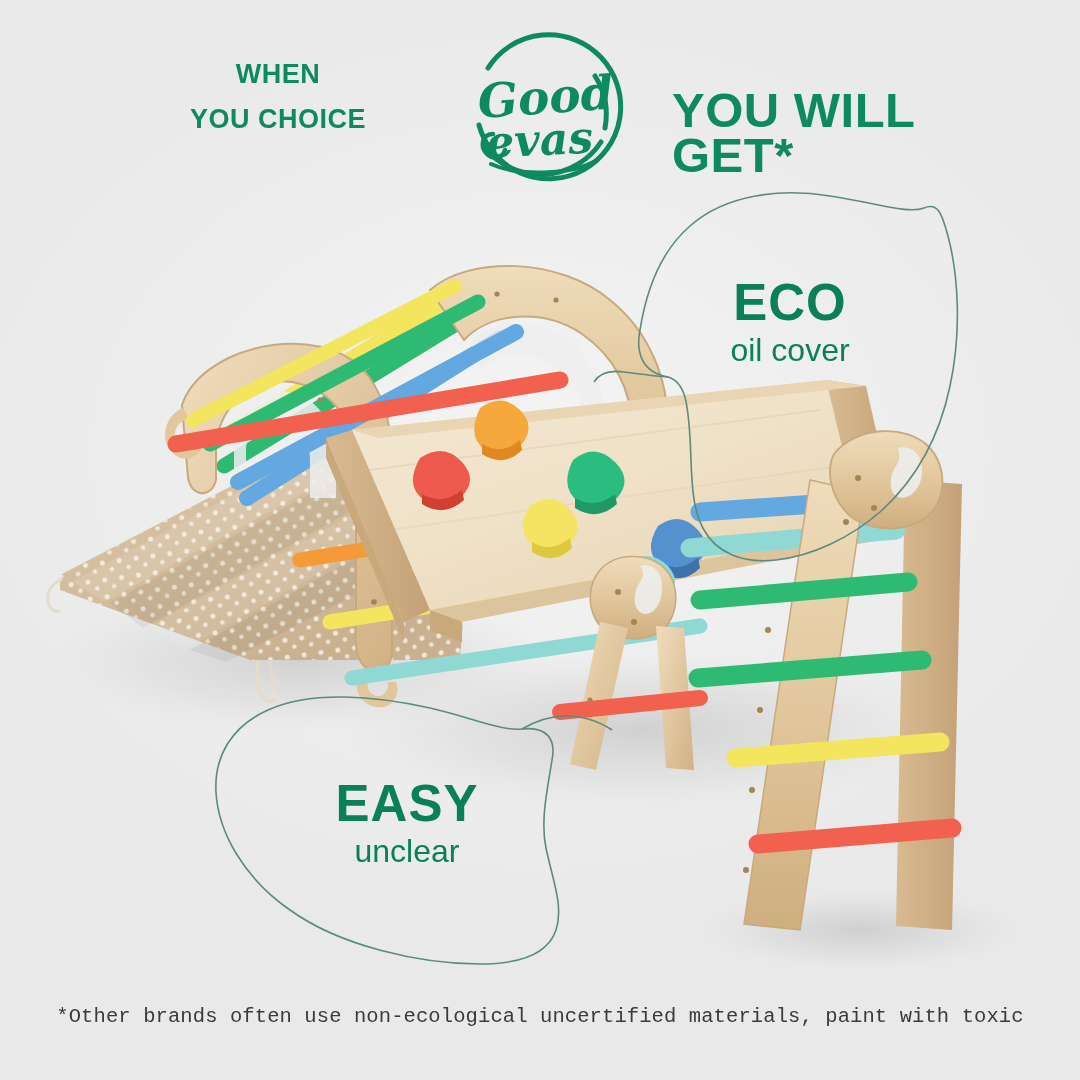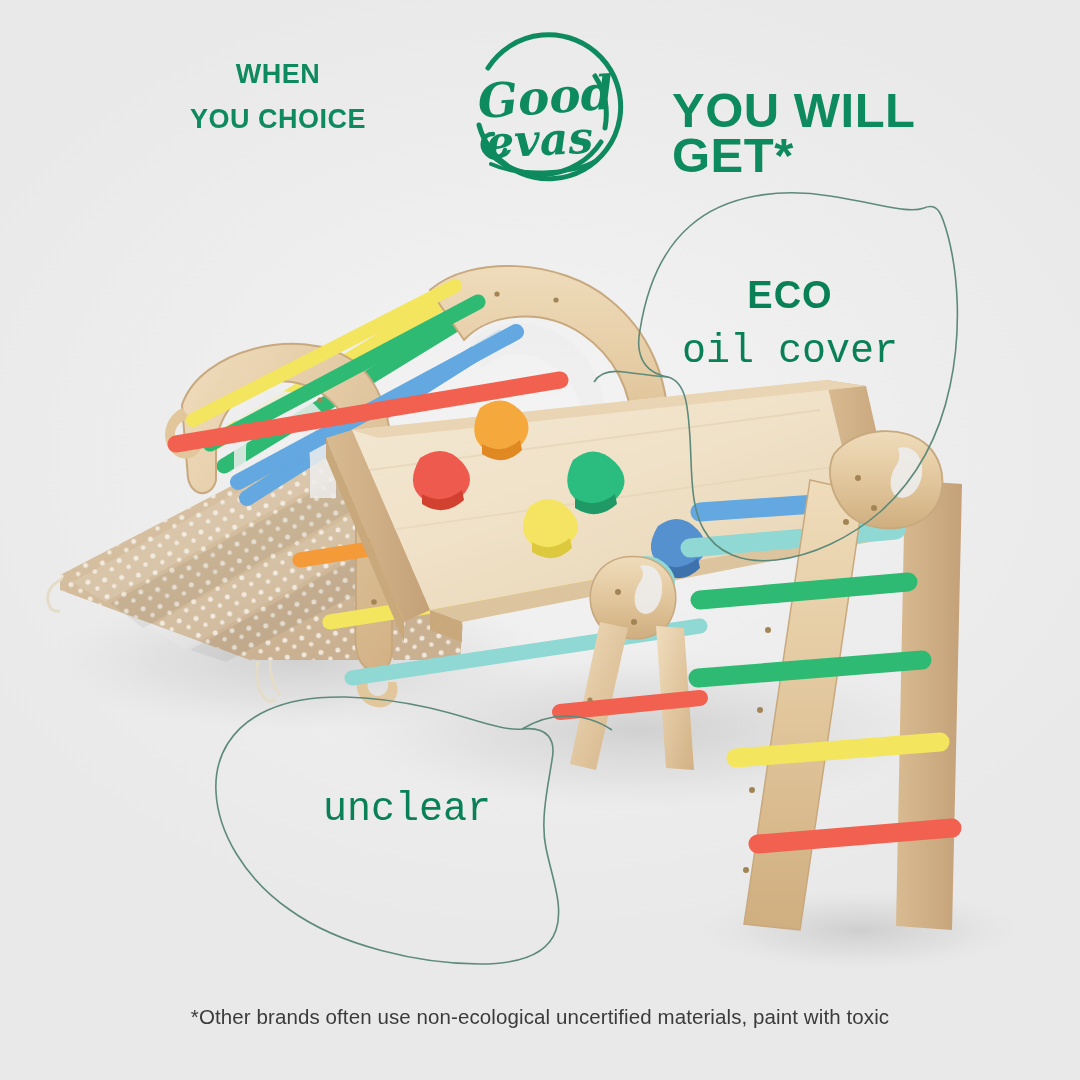--- a/index.html
+++ b/index.html
@@ -73,29 +73,28 @@
   }
   .bubble-text {
     position: absolute;
     color: #0a8057;
     text-align: center;
     line-height: 1.13;
   }
   .bubble-text .big {
     display: block;
     font-weight: 700;
-    font-size: 38px;
+    font-size: 51px;
     letter-spacing: 1px;
   }
   .bubble-text .small {
     display: block;
     font-weight: 400;
-    font-size: 40px;
-    margin-top: 12px;
-    font-family: Liberation Mono, monospace;
+    font-size: 32px;
+    margin-top: 0;
   }
   #eco-text { left: 645px; top: 274px; width: 290px; }
   #easy-text { left: 262px; top: 775px; width: 290px; }
 
   
   #product {
     position: absolute;
     left: 0; top: 230px;
     width: 1080px;
     height: 760px;
@@ -104,21 +103,21 @@
 
   
   .footer {
     position: absolute;
     left: 0; top: 1002px;
     width: 1080px;
     text-align: center;
     color: #3b3b3b;
     font-size: 20.5px;
     line-height: 30px;
-    font-family: Liberation Sans, sans-serif;
+    font-family: Liberation Mono, monospace;
     letter-spacing: 0.1px;
   }
   .footer span { display:block; }
 </style>
 </head>
 <body>
 
 <div id="stage">
 
   <div id="product">
@@ -375,20 +374,21 @@
 
       <path d="M 522 729 C 534 722, 548 716, 566 716 C 584 716, 600 722, 612 730" fill="none" stroke="#5d8a7b" stroke-width="1.6"></path>
     </svg>
   </div>
 
   <div class="bubble-text" id="eco-text">
     <span class="big">ECO</span>
     <span class="small">oil cover</span>
   </div>
   <div class="bubble-text" id="easy-text">
+    <span class="big">EASY</span>
     <span class="small">unclear</span>
   </div>
 
   <div class="header">
     <div class="hd-left">
       <span class="l1">WHEN</span>
       <span class="l2">YOU CHOICE</span>
     </div>
     <div class="hd-right">YOU WILL GET*</div>
   </div>

